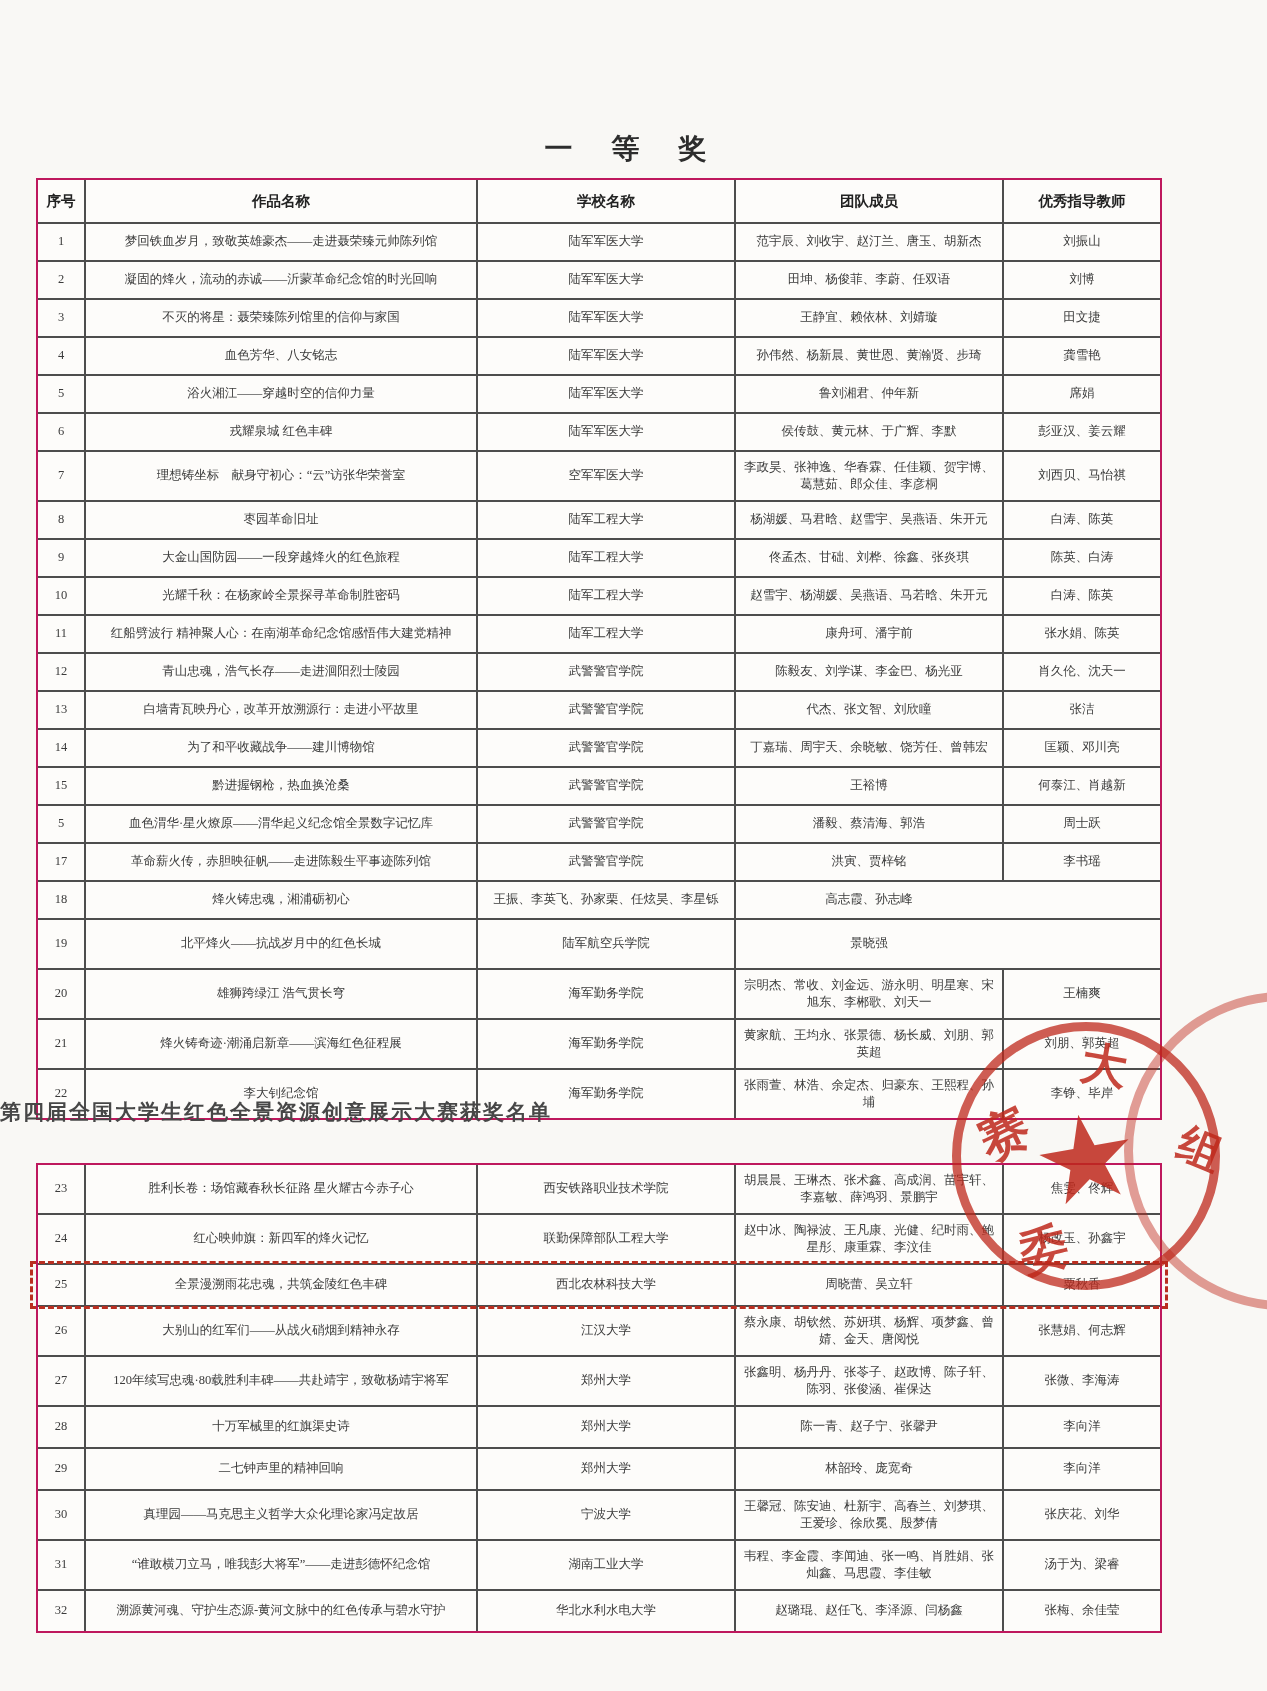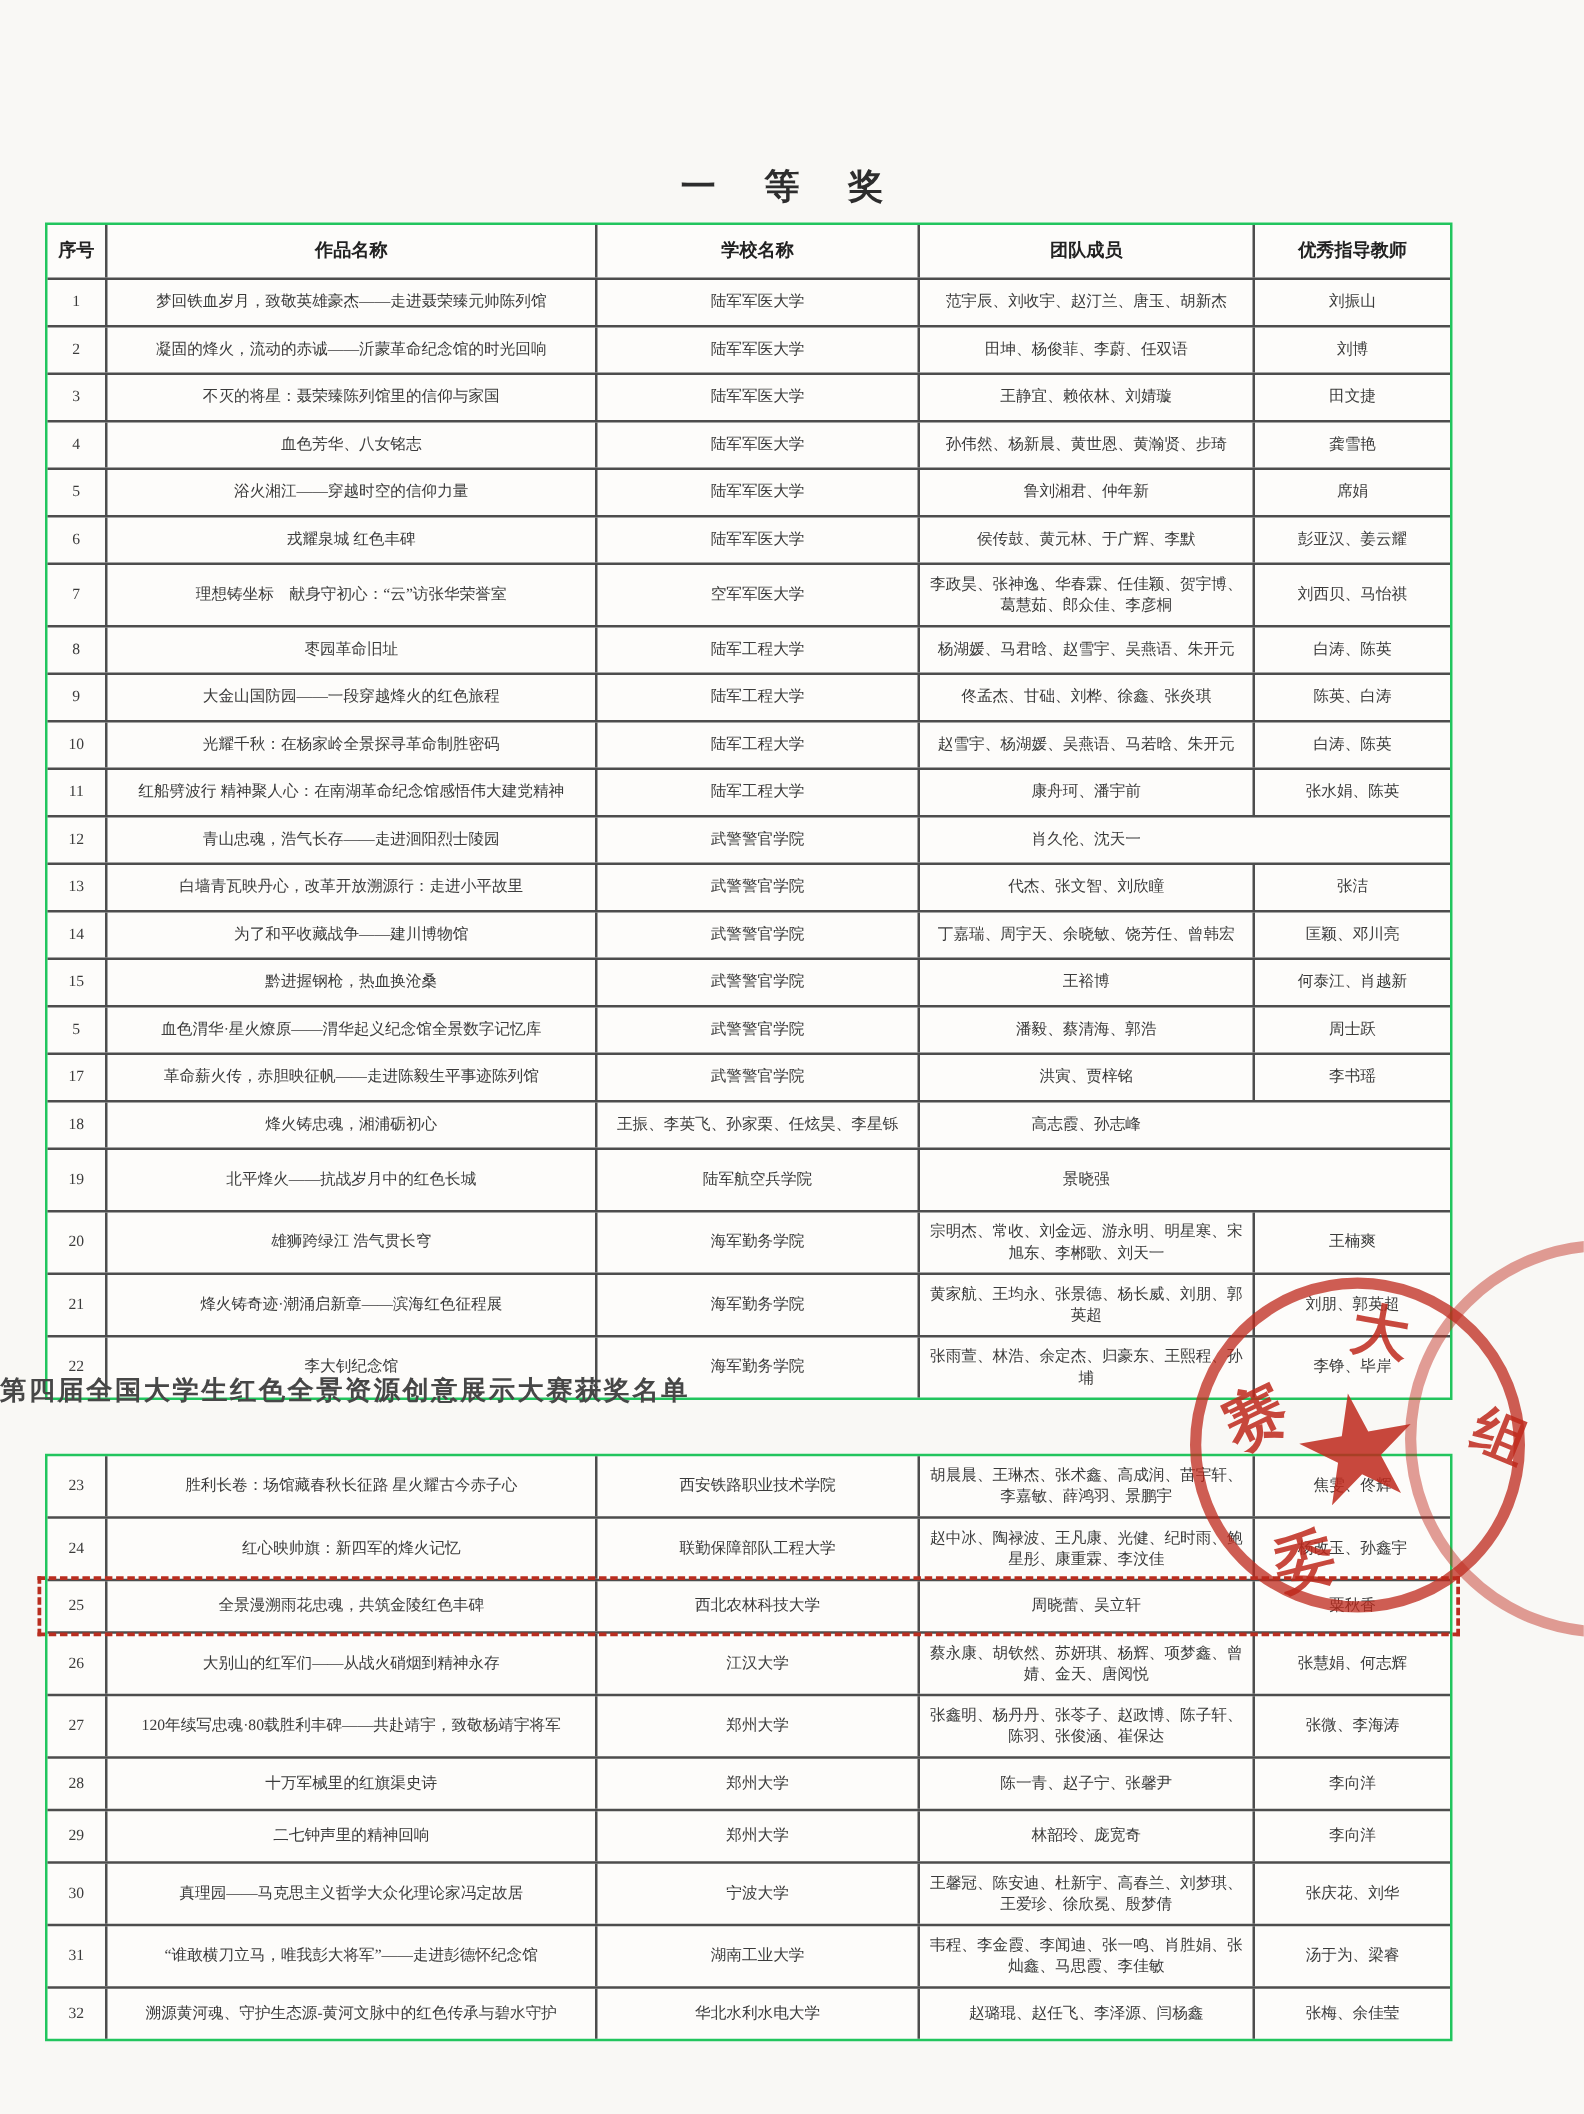--- a/index.html
+++ b/index.html
@@ -11,21 +11,21 @@
   .page-title{
     position:absolute;top:130px;left:0;right:0;text-align:center;
     font-size:28px;font-weight:bold;letter-spacing:16px;color:#2d2d2d;
   }
   .mid-title{
     position:absolute;top:1098px;left:0;right:0;text-align:left;
     font-size:21px;font-weight:bold;letter-spacing:2px;color:#474747;
   }
   .tbl{
     position:absolute;left:36px;width:1122px;
-    border:2px solid #22c55e;background:#fdfcfa;
+    border:2px solid #be185d;background:#fdfcfa;
   }
   .tbl1{top:178px}
   .tbl2{top:1163px}
   .row{display:grid;grid-template-columns:46px 392px 258px 268px 1fr;}
   .row + .row{border-top:2px solid #4d4d4d}
   .cell{
     border-left:2px solid #4d4d4d;
     display:flex;align-items:center;justify-content:center;
     text-align:center;padding:2px 8px;font-size:12.5px;line-height:1.4;
   }
@@ -150,20 +150,21 @@
       <div class="cell">11</div>
       <div class="cell">红船劈波行 精神聚人心：在南湖革命纪念馆感悟伟大建党精神</div>
       <div class="cell">陆军工程大学</div>
       <div class="cell">康舟珂、潘宇前</div>
       <div class="cell">张水娟、陈英</div>
     </div>
     <div class="row">
       <div class="cell">12</div>
       <div class="cell">青山忠魂，浩气长存——走进洄阳烈士陵园</div>
       <div class="cell">武警警官学院</div>
+      <div class="cell">陈毅友、刘学谋、李金巴、杨光亚</div>
       <div class="cell">肖久伦、沈天一</div>
     </div>
     <div class="row">
       <div class="cell">13</div>
       <div class="cell">白墙青瓦映丹心，改革开放溯源行：走进小平故里</div>
       <div class="cell">武警警官学院</div>
       <div class="cell">代杰、张文智、刘欣瞳</div>
       <div class="cell">张洁</div>
     </div>
     <div class="row">

